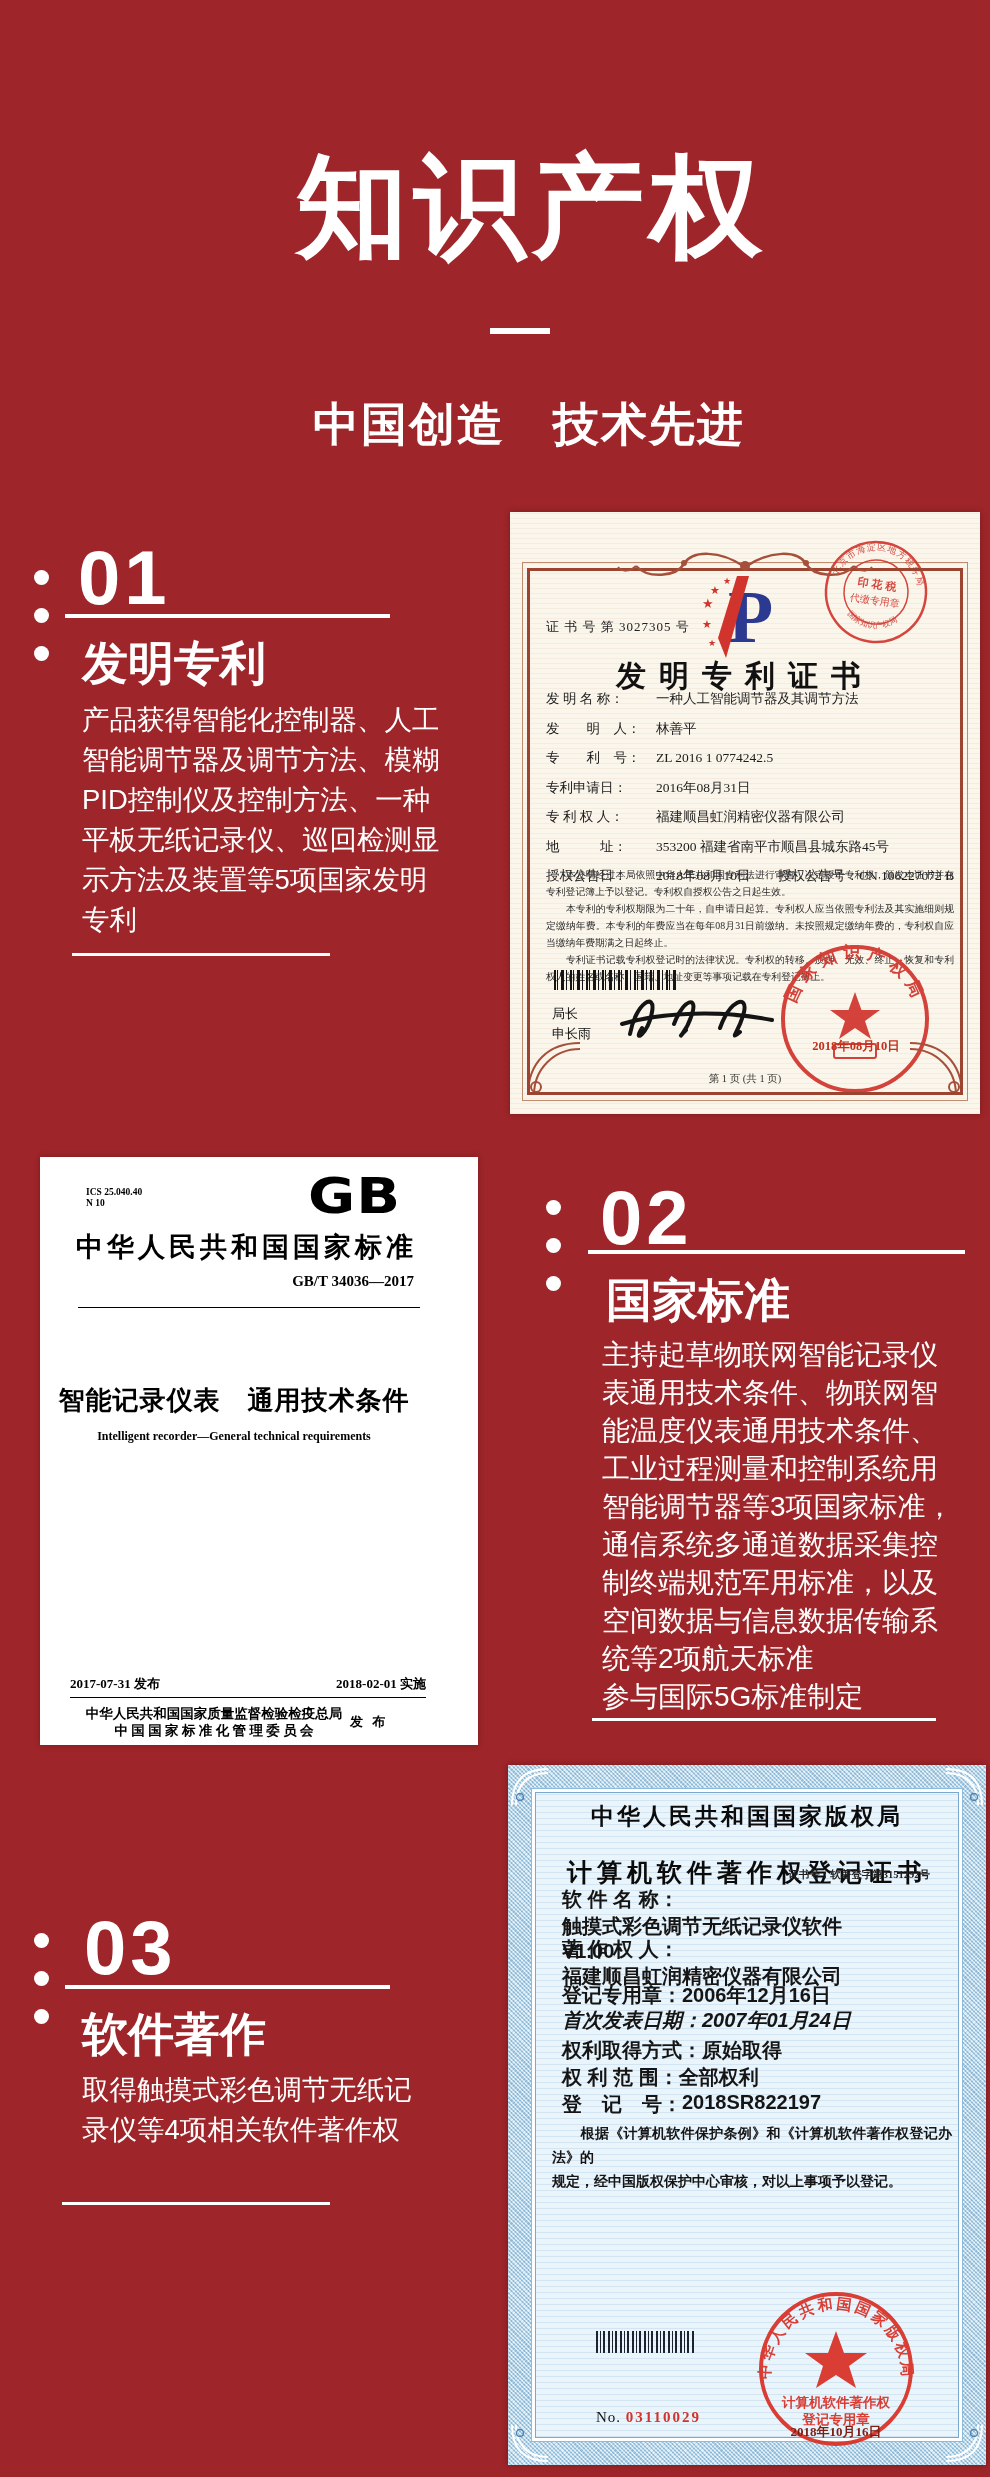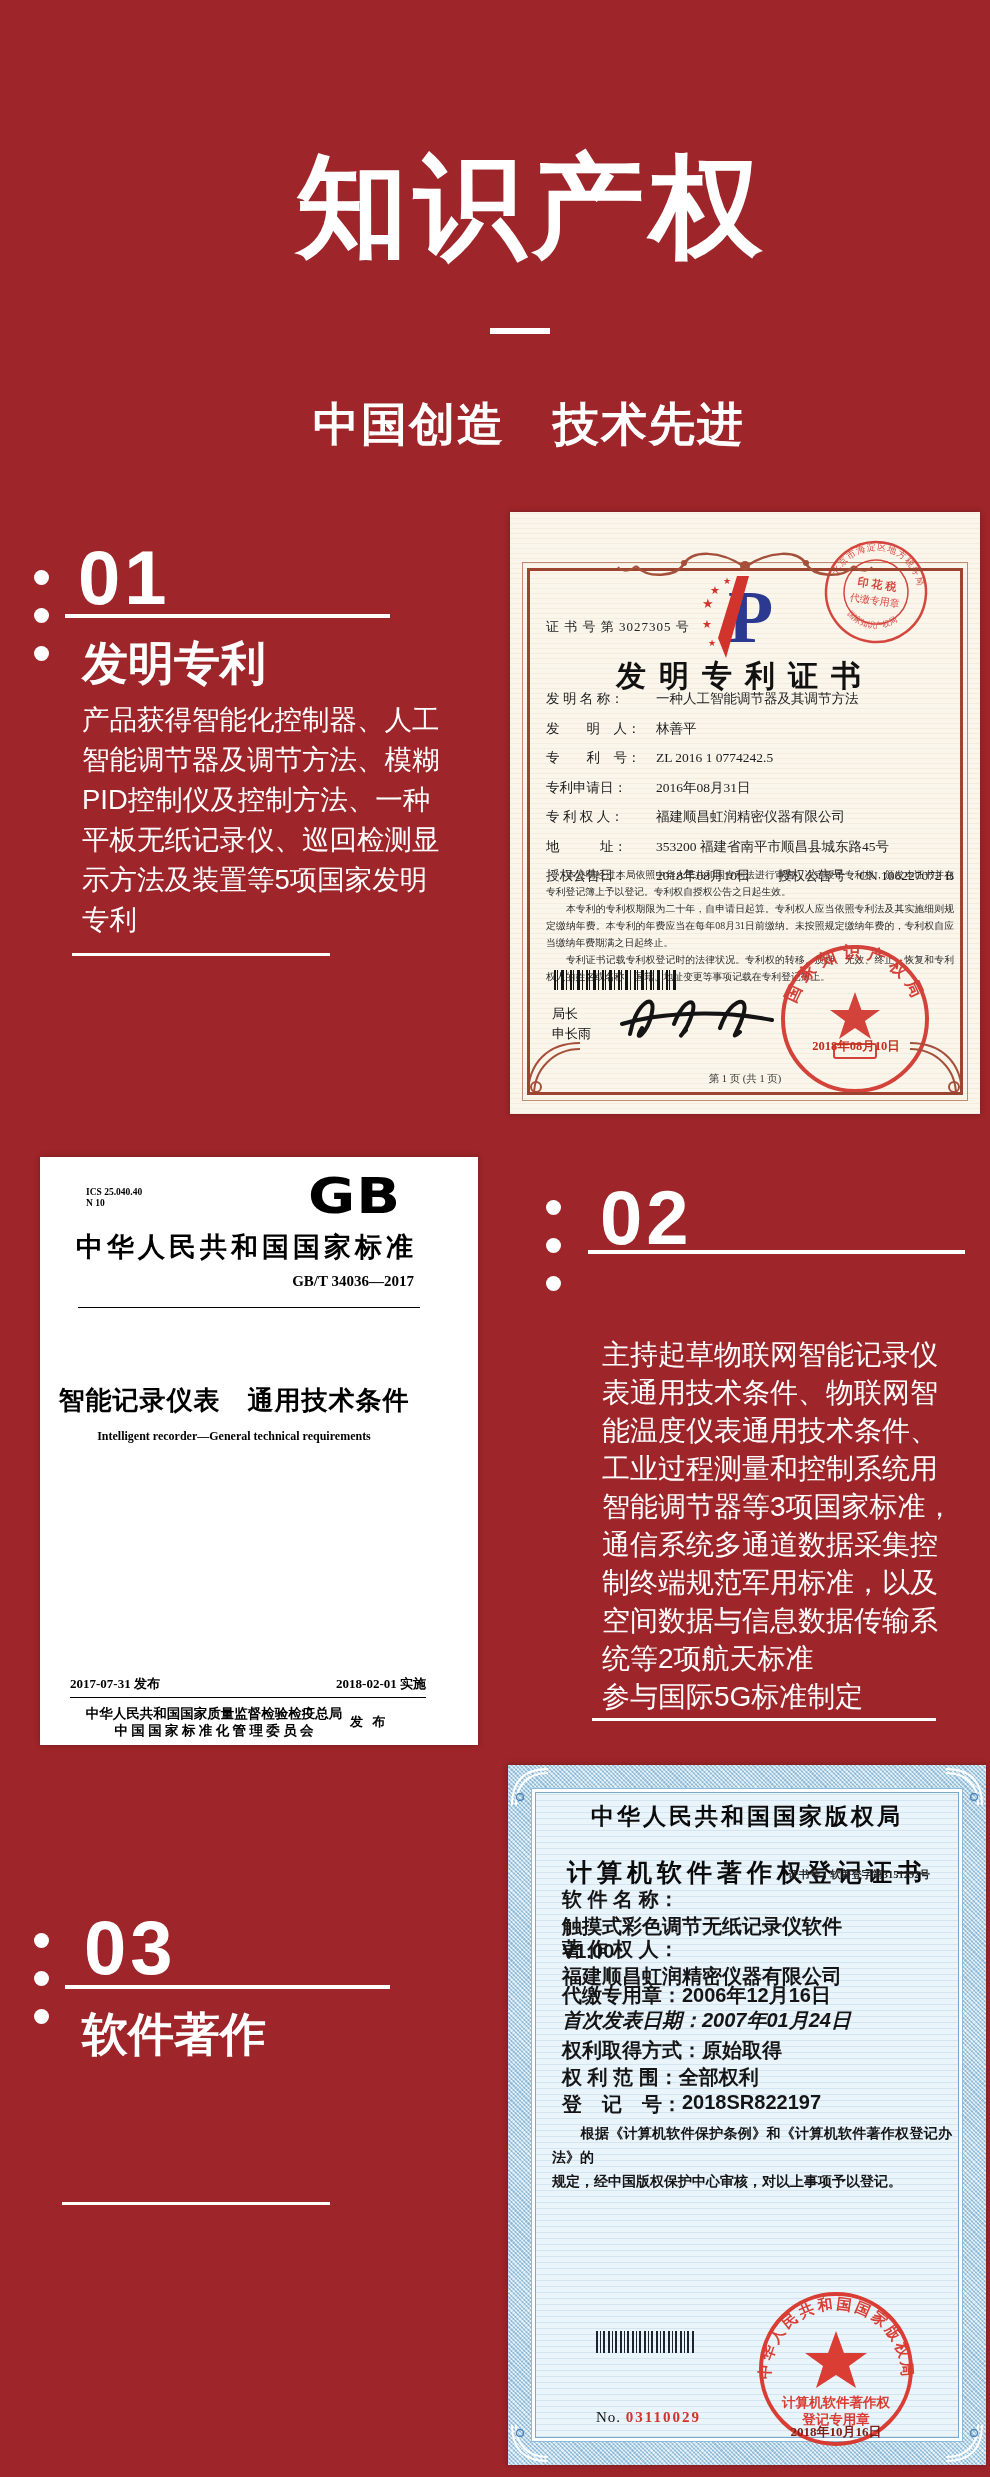--- a/index.html
+++ b/index.html
@@ -237,38 +237,41 @@
       <div>中 国 国 家 标 准 化 管 理 委 员 会</div>
     </div>
     <div class="abs gb-publish">发 布</div>
   </div>
 
   <span class="dot" style="left:546px;top:1200px;"></span>
   <span class="dot" style="left:546px;top:1238px;"></span>
   <span class="dot" style="left:546px;top:1276px;"></span>
   <div class="sec-num" style="left:600px;top:1180px;">02</div>
   <div class="sec-rule" style="left:588px;top:1250px;width:377px;"></div>
+  <div class="sec-head" style="left:606px;top:1270px;">国家标准</div>
   <div class="sec-body" style="left:602px;top:1336px;width:365px;font-size:28px;line-height:38px;">主持起草物联网智能记录仪
 表通用技术条件、物联网智
 能温度仪表通用技术条件、
 工业过程测量和控制系统用
 智能调节器等3项国家标准，
 通信系统多通道数据采集控
 制终端规范军用标准，以及
 空间数据与信息数据传输系
 统等2项航天标准
 参与国际5G标准制定</div>
   <div class="body-rule" style="left:592px;top:1718px;width:344px;"></div>
 
   <span class="dot" style="left:34px;top:1933px;"></span>
   <span class="dot" style="left:34px;top:1971px;"></span>
   <span class="dot" style="left:34px;top:2009px;"></span>
   <div class="sec-num" style="left:84px;top:1910px;">03</div>
   <div class="sec-rule" style="left:65px;top:1985px;width:325px;"></div>
   <div class="sec-head" style="left:82px;top:2004px;">软件著作</div>
+  <div class="sec-body" style="left:82px;top:2070px;width:400px;font-size:27.5px;line-height:40px;">取得触摸式彩色调节无纸记
+录仪等4项相关软件著作权</div>
   <div class="body-rule" style="left:62px;top:2202px;width:268px;"></div>
 
   <div class="abs cert-blue">
     <div class="cb-inner"></div>
     <svg class="cb-corner tl" viewBox="0 0 40 40">
       <path d="M2,38 C2,14 14,2 38,2 M6,38 C6,18 18,6 38,6" stroke="#ffffff" stroke-width="2" fill="none"></path>
       <circle cx="10" cy="30" r="3.5" stroke="#4F86B5" stroke-width="1.5" fill="none"></circle>
     </svg>
     <svg class="cb-corner tr" viewBox="0 0 40 40">
       <path d="M2,38 C2,14 14,2 38,2 M6,38 C6,18 18,6 38,6" stroke="#ffffff" stroke-width="2" fill="none"></path>
@@ -283,21 +286,21 @@
       <circle cx="10" cy="30" r="3.5" stroke="#4F86B5" stroke-width="1.5" fill="none"></circle>
     </svg>
 
     <div class="abs cb-title1">中华人民共和国国家版权局</div>
     <div class="abs cb-title2">计算机软件著作权登记证书</div>
     <div class="abs cb-certno">证书号：软著登字第3151292号</div>
 
     <div class="cb-row" style="top:121px;"><span class="cb-label">软 件 名 称：</span><span class="cb-value">触摸式彩色调节无纸记录仪软件
 V1.00</span></div>
     <div class="cb-row" style="top:171px;"><span class="cb-label">著 作 权 人：</span><span class="cb-value">福建顺昌虹润精密仪器有限公司</span></div>
-    <div class="cb-row" style="top:217px;"><span class="cb-label">代缴专用章：</span><span class="cb-value">2006年12月16日</span></div>
+    <div class="cb-row" style="top:217px;"><span class="cb-label">登记专用章：</span><span class="cb-value">2006年12月16日</span></div>
     <div class="cb-row" style="top:242px;font-style:italic;"><span class="cb-label">首次发表日期：</span><span class="cb-value">2007年01月24日</span></div>
     <div class="cb-row" style="top:272px;"><span class="cb-label">权利取得方式：</span><span class="cb-value">原始取得</span></div>
     <div class="cb-row" style="top:299px;"><span class="cb-label">权 利 范 围：</span><span class="cb-value">全部权利</span></div>
     <div class="cb-row" style="top:326px;"><span class="cb-label">登　记　号：</span><span class="cb-value">2018SR822197</span></div>
 
     <div class="abs cb-para">　　根据《计算机软件保护条例》和《计算机软件著作权登记办法》的
 规定，经中国版权保护中心审核，对以上事项予以登记。</div>
     <div class="abs cb-barcode"></div>
     <div class="abs cb-no">
       <span>No.</span>

